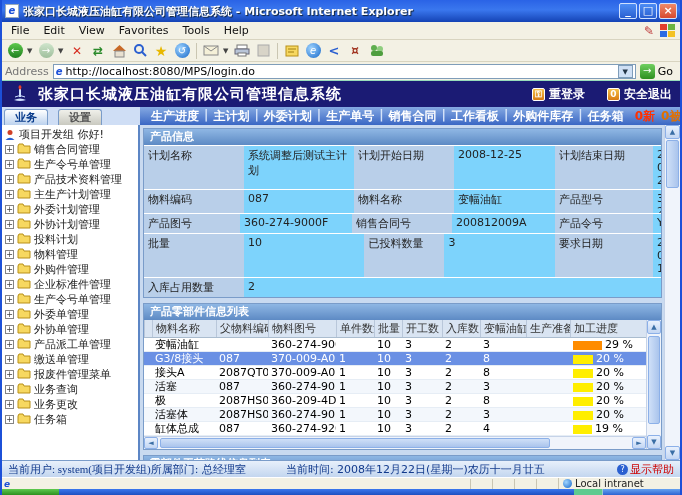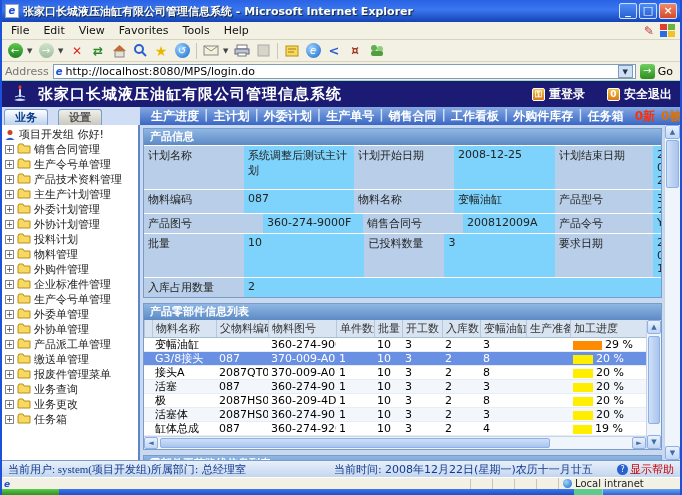--- a/index.html
+++ b/index.html
@@ -83,21 +83,21 @@
   .sb-v { width:15px; background:#f0f4fb; border-left:1px solid #c6d3e8; display:flex; flex-direction:column; }
   .sb-h { height:13px; background:#f0f4fb; border-top:1px solid #c6d3e8; display:flex; }
   .sb-btn { flex:0 0 14px; background:linear-gradient(#e9f1fd,#c3d6f3); border:1px solid #8cb0e8; border-radius:2px; color:#3a6ea5; font-size:7px; display:flex; align-items:center; justify-content:center; }
   .sb-track { flex:1; position:relative; }
   .sb-thumb-v { position:absolute; left:1px; right:1px; background:linear-gradient(90deg,#cfe0f8,#aac4ec); border:1px solid #8cb0e8; border-radius:2px; }
   .sb-thumb-h { position:absolute; top:1px; bottom:1px; background:linear-gradient(#cfe0f8,#aac4ec); border:1px solid #8cb0e8; border-radius:2px; }
 
   
   .app-status { height:17px; background:linear-gradient(#e8f0fb,#c3d6ef); border-top:1px solid #7a9cc9; display:flex; align-items:center; padding:0 6px; color:#123a8c; flex:0 0 auto; white-space:nowrap; }
   .as-user { margin-right:0;font-family:Liberation Serif, serif; } .as-dept { margin-right:40px; }
-  .as-time { flex:1;margin-left:48px; }
+  .as-time { flex:1; }
   .help-link { color:#cc0000; display:flex; align-items:center; gap:2px; }
   .help-ico { width:11px; height:11px; border-radius:50%; background:#2a5fd0; color:#fff; font-size:8px; line-height:11px; text-align:center; }
   .ie-status { height:12px; background:#f3f1e4; border-top:1px solid #fff; display:flex; align-items:center; font-size:10px; color:#222; padding:0 2px; flex:0 0 auto; }
   .ie-status .doc { color:#1c50d8; font-style:italic; font-weight:bold; margin-right:4px; font-size:9px; }
   .ie-cell { width:22px; height:10px; border-left:1px solid #cac6b2; }
   .zone { width:120px; height:11px; border-left:1px solid #cac6b2; display:flex; align-items:center; gap:3px; padding-left:4px; }
   .globe { width:9px; height:9px; border-radius:50%; background:radial-gradient(circle at 35% 35%,#9fd4ff,#1466c8); }
   .taskbar { height:6px; display:flex; flex:0 0 auto; }
   .tb-start { width:57px; background:linear-gradient(#5fca4f,#2d8f1f); }
   .tb-main { flex:1; background:linear-gradient(#3a77ee,#1e4fc0); }
@@ -426,21 +426,21 @@
             </div>
             <div class="irow" style="height: 24px;">
               <span class="il" style="width: 100px;">物料编码</span>
               <span class="iv" style="width: 122px;">087</span>
               <span class="il" style="width: 100px;">物料名称</span>
               <span class="iv" style="width: 112px;">变幅油缸</span>
               <span class="il" style="width: 98px;">产品型号</span>
               <span class="iv" style="flex: 1 1 0%; white-space: normal;">360-274-9000F 215/170*2642</span>
             </div>
             <div class="irow">
-              <span class="il" style="width: 119px;">产品图号</span>
+              <span class="il" style="width: 96px;">产品图号</span>
               <span class="iv" style="width: 122px;">360-274-9000F</span>
               <span class="il" style="width: 100px;">销售合同号</span>
               <span class="iv" style="width: 112px;">200812009A</span>
               <span class="il" style="width: 98px;">产品令号</span>
               <span class="iv" style="flex: 1 1 0%;">Y200808701</span>
             </div>
             <div class="irow">
               <span class="il" style="width: 100px;">批量</span>
               <span class="iv" style="width: 122px;">10</span>
               <span class="il" style="width: 80px;">已投料数量</span>

